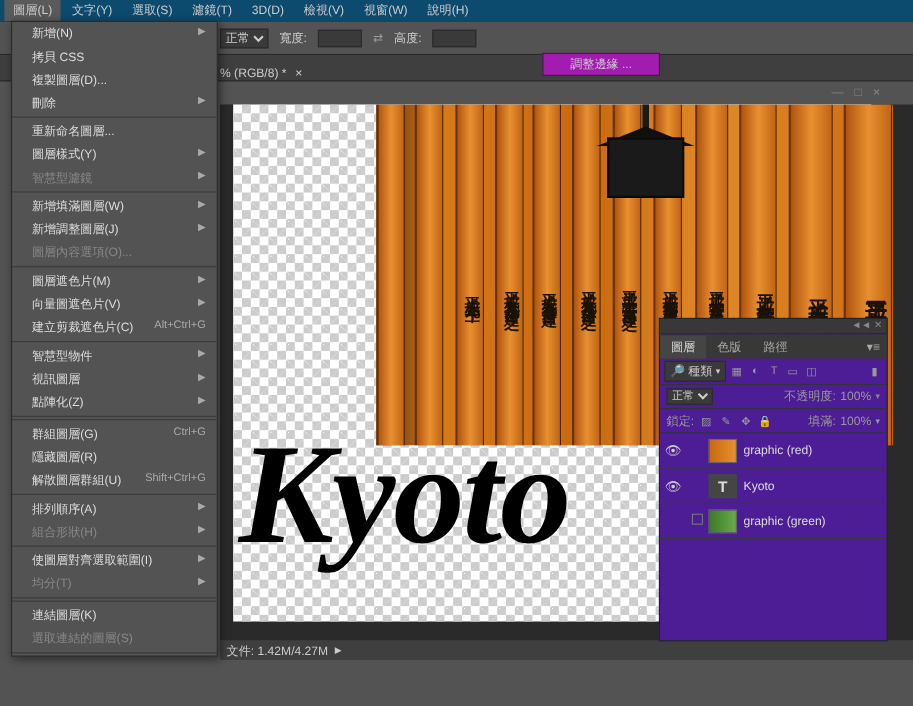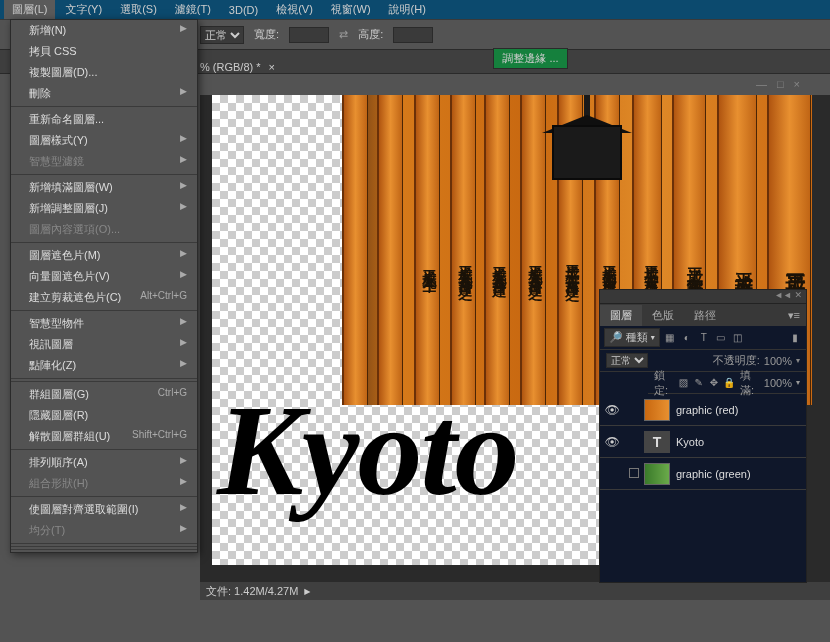--- a/index.html
+++ b/index.html
@@ -4,21 +4,21 @@
 <style>
   * { margin:0; padding:0; box-sizing:border-box; font-family:"Microsoft JhengHei",Arial,sans-serif; font-size:11px; }
   body { background:#535353; width:830px; height:642px; overflow:hidden; color:#ccc; position:relative; }
   .menubar { height:20px; background:#0c4a6e; display:flex; align-items:center; padding:0 4px; gap:2px; border-bottom:1px solid #3a3a3a;}
   .menubar .mitem { padding:2px 8px; cursor:default; }
   .menubar .mitem.active { background:#5a5a5a; }
   .toolbar { height:30px; background:#535353; display:flex; align-items:center; gap:10px; padding-left:200px; border-bottom:1px solid #2a2a2a;}
   .toolbar select { background:#3a3a3a; color:#ccc; border:1px solid #2a2a2a; height:18px; font-size:11px;}
   .toolbar .lbl { color:#ccc; }
   .toolbar .tinput { width:40px; height:16px; background:#3a3a3a; border:1px solid #2a2a2a;}
-  .toolbar .btn { background:#15803d; border:1px solid #2a2a2a; padding:2px 8px; color:#ccc;margin-top:48px;}
+  .toolbar .btn { background:#a21caf; border:1px solid #2a2a2a; padding:2px 24px; color:#ccc;margin-top:48px;}
   .doc-tab { height:24px; background:#3f3f3f; display:flex; align-items:flex-end; padding-left:200px; color:#ccc; border-bottom:1px solid #2a2a2a;}
   .doc-tab .close { margin-left:8px;}
   .stage { position:absolute; left:200px; top:95px; right:0; bottom:50px; background:#2a2a2a; }
   .canvas-wrap { position:absolute; left:0; top:0; right:0; bottom:0; }
   .checker { position:absolute; left:12px; top:0; width:580px; height:470px;
     background:
       linear-gradient(45deg,#ccc 25%,transparent 25%),
       linear-gradient(-45deg,#ccc 25%,transparent 25%),
       linear-gradient(45deg,transparent 75%,#ccc 75%),
       linear-gradient(-45deg,transparent 75%,#ccc 75%);
@@ -35,31 +35,31 @@
   .lantern .roof { position:absolute; left:0px; top:25px; width:90px; height:18px; background:#0f0f0f; clip-path:polygon(50% 0,100% 100%,0 100%);}
   .kyoto { position:absolute; left:5px; top:290px; font-family:"Brush Script MT","Segoe Script",cursive; font-size:130px; font-style:italic; font-weight:bold; color:#000; line-height:1; letter-spacing:-2px;}
   
   .dropdown { position:absolute; left:10px; top:19px; width:188px; background:#535353; border:1px solid #2a2a2a; box-shadow:2px 2px 8px rgba(0,0,0,0.5); z-index:100;}
   .dropdown .ditem { padding:3px 10px 3px 18px; color:#ddd; display:flex; justify-content:space-between; align-items:flex-start; cursor:default;}
   .dropdown .ditem.disabled { color:#888;}
   .dropdown .sep { height:1px; background:#3a3a3a; margin:2px 0;}
   .dropdown .arrow { font-size:9px; color:#aaa;}
   .dropdown .shortcut { color:#aaa; font-size:10px;}
 
-  .layers-panel { position:absolute; right:23px; top:303px; width:208px; height:280px; background:#0f172a; border:1px solid #222; z-index:50;}
+  .layers-panel { position:absolute; right:23px; top:303px; width:208px; height:280px; background:#4c1d95; border:1px solid #222; z-index:50;}
   .lp-tabs { height:22px; background:#383838; display:flex; align-items:center;}
   .lp-tabs .ptab { padding:3px 10px; color:#aaa;}
   .lp-tabs .ptab.active { background:#454545; color:#ddd;}
   .lp-tabs .pmenu { margin-left:auto; padding:3px 6px; color:#aaa;}
   .filter-row { height:24px; display:flex; align-items:center; padding:0 4px; gap:3px; border-bottom:1px solid #333;}
   .filter-row .fsel { display:flex; align-items:center; gap:3px; background:#3a3a3a; border:1px solid #2a2a2a; padding:1px 4px; flex:0 0 auto;}
   .filter-row .ficon { width:14px; height:14px; display:flex; align-items:center; justify-content:center; color:#999; font-size:10px;}
   .blend-row { height:22px; display:flex; align-items:center; padding:0 6px; gap:4px; border-bottom:1px solid #333;}
   .blend-row select { background:#3a3a3a; color:#ccc; border:1px solid #2a2a2a; font-size:10px;}
-  .lock-row { height:22px; display:flex; align-items:center; padding:0 6px; gap:4px; border-bottom:1px solid #333; color:#999;margin-left:48px;}
+  .lock-row { height:22px; display:flex; align-items:center; padding:0 6px; gap:4px; border-bottom:1px solid #333; color:#999;}
   .lock-row .licon { width:14px; height:14px; display:flex; align-items:center; justify-content:center; font-size:10px;}
   .layer-list { }
   .layer-row { height:32px; display:flex; align-items:center; border-bottom:1px solid #3a3a3a;}
   .layer-row .eye { width:24px; text-align:center; color:#ccc; font-size:12px;}
   .layer-row .sel { width:20px; text-align:center;}
   .layer-row .thumb { width:26px; height:22px; border:1px solid #666; margin-right:6px;}
   .layer-row .lname { color:#ddd;}
   .thumb.red { background:linear-gradient(90deg,#c86810,#e89030);}
   .thumb.green { background:linear-gradient(90deg,#3a7a2a,#6aaa4a);}
   .thumb.text { background:#454545; display:flex; align-items:center; justify-content:center; color:#ddd; font-size:14px; font-weight:bold; border:none;}
@@ -227,20 +227,26 @@
     <div class="ditem">
       <span>使圖層對齊選取範圍(I)</span>
       <span class="arrow">▶</span>
     </div>
     <div class="ditem disabled">
       <span>均分(T)</span>
       <span class="arrow">▶</span>
     </div>
     <div class="sep"></div>
     <div class="sep"></div>
+    <div class="ditem">
+      <span>連結圖層(K)</span>
+    </div>
+    <div class="ditem disabled">
+      <span>選取連結的圖層(S)</span>
+    </div>
     <div class="sep"></div>
   </div>
 
 <div class="panel-extra">
     <span>◄◄ ✕</span>
   </div>
 <div class="layers-panel">
   <div class="lp-tabs">
     <div class="ptab active">圖層</div>
     <div class="ptab">色版</div>

